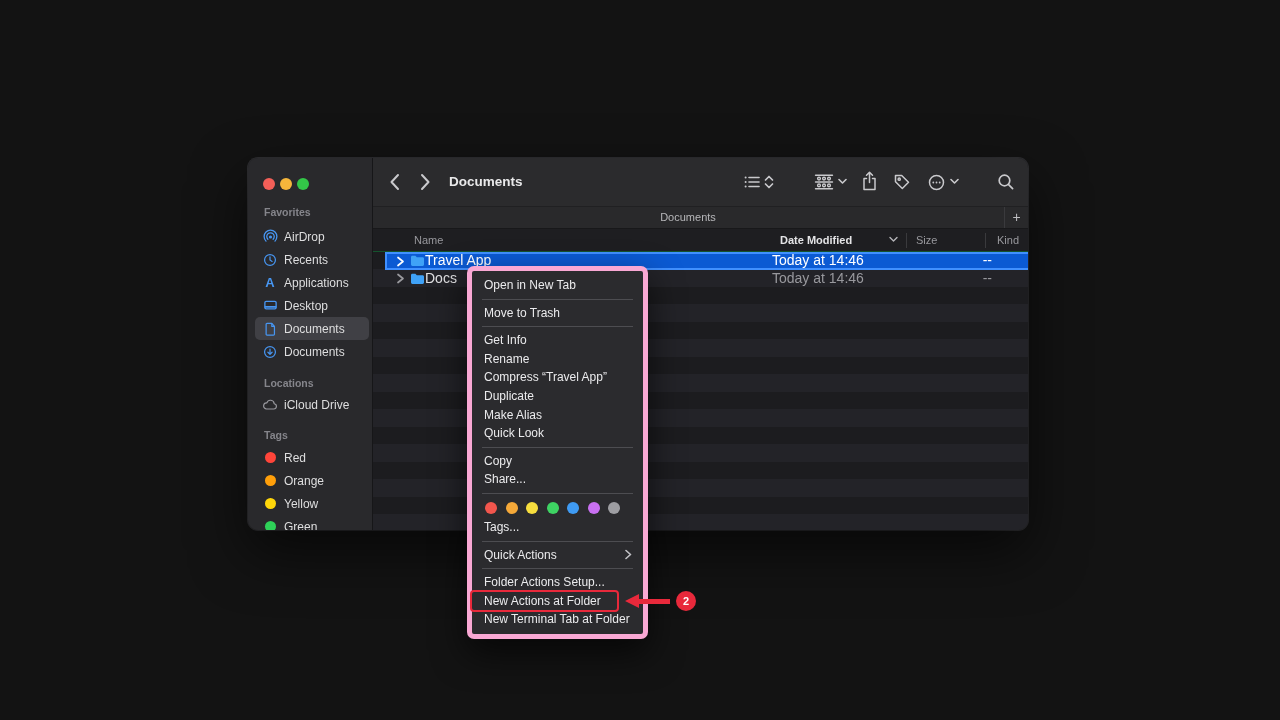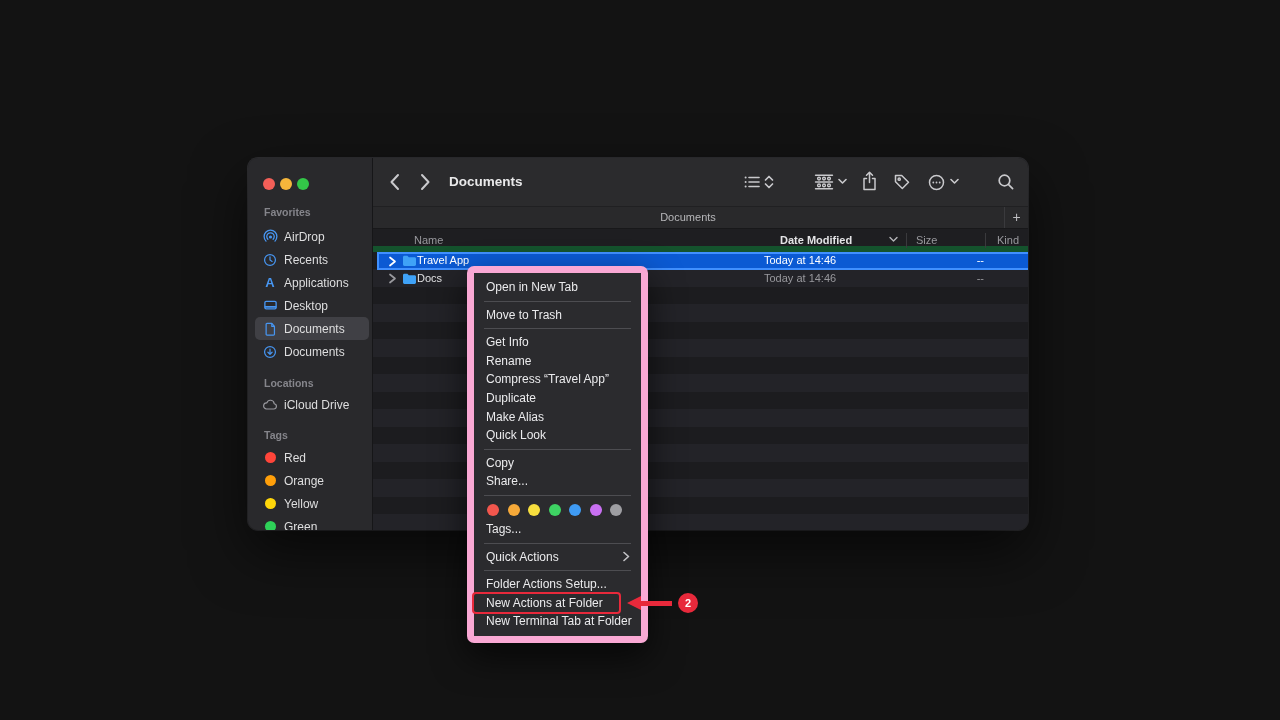--- a/index.html
+++ b/index.html
@@ -34,48 +34,48 @@
   .win-title { position:absolute; left:76px; top:16px; font-size:13.5px; font-weight:700; color:#e9e9ea; }
 
   .tabbar { position:absolute; left:0; top:48px; width:655px; height:23px; background:#29292b;
     border-top:1px solid #202022; border-bottom:1px solid #18181a; }
   .tab-label { position:absolute; left:0; width:630px; text-align:center; line-height:21px;
     font-size:11px; color:#b7b7ba; }
   .tab-plus { position:absolute; right:0; top:0; width:24px; height:21px; border-left:1px solid #3a3a3d;
     color:#bdbdc0; font-size:14px; text-align:center; line-height:20px; }
 
   .colheader { position:absolute; left:0; top:71px; width:655px; height:23px; background:#1e1e21;
-    border-bottom:6px solid #14532d; font-size:11px; color:#98989d; }
+    border-bottom:1px solid #14532d; font-size:11px; color:#98989d; }
   .ch { position:absolute; line-height:22px; }
   .ch-name { left:41px; }
   .ch-date { left:407px; color:#e4e4e6; font-weight:700;text-align:right; }
   .ch-sort { position:absolute; left:516px; top:7px; color:#b5b5b8; }
   .ch-div { position:absolute; top:4px; width:1px; height:15px; background:#3a3a3d; }
   .ch-size { left:543px; }
   .ch-kind { left:624px; }
 
   .rows { position:absolute; left:0; top:94px; width:655px; height:278px;
     background:repeating-linear-gradient(to bottom,#1c1c1f 0 17.5px,#232328 17.5px 35px); }
-  .frow { position:absolute; left:4px; width:655px; height:17.5px; font-size:11px; }
+  .frow { position:absolute; left:12px; width:655px; height:17.5px; font-size:14px; }
   .frow .cell { position:absolute; line-height:17.5px; white-space:nowrap; }
   .row-sel { top:0; background:#0b5ad3; box-shadow:inset 0 0 0 2px #4090ff; color:#ffffff; }
   .row-sel .cell { color:#fff; }
   .row-plain { top:17.5px; }
   .row-plain .c-name { color:#e0e0e2;text-align:right; }
   .row-plain .c-dim { color:#98989d; }
   .c-chev { left:11px; top:3.5px; }
   .c-folder { left:25px; top:2px; }
   .c-name { left:40px; font-weight:500; }
   .c-date { left:387px; }
   .c-size { left:555px; width:52px; text-align:right; }
   .c-kind { left:624px;padding-left:32px; }
 
   
   .context-menu { position:absolute; left:467px; top:266px; width:181px; z-index:10;
-    background:rgba(44,44,47,.985); border:7px solid #f9a8d4; border-radius:7px;
+    background:rgba(44,44,47,.985); border:5px solid #f9a8d4; border-radius:7px;
     box-shadow:0 14px 34px rgba(0,0,0,.65); padding:5px 0; }
   .mi { position:relative; height:18.6px; line-height:18.6px; padding-left:12px;
     font-size:12px; color:#ebebed; white-space:nowrap; }
   .msep { height:1px; background:#4d4d51; margin:4px 10px; }
   .sub-arrow { position:absolute; right:11px; top:3px; color:#c2c2c6; }
   .mdots { height:20px; display:flex; align-items:center; padding-left:13px; gap:8.5px; }
   .mdot { width:12px; height:12px; border-radius:50%; }
 
   
   :root { --red:#e8293b; }

